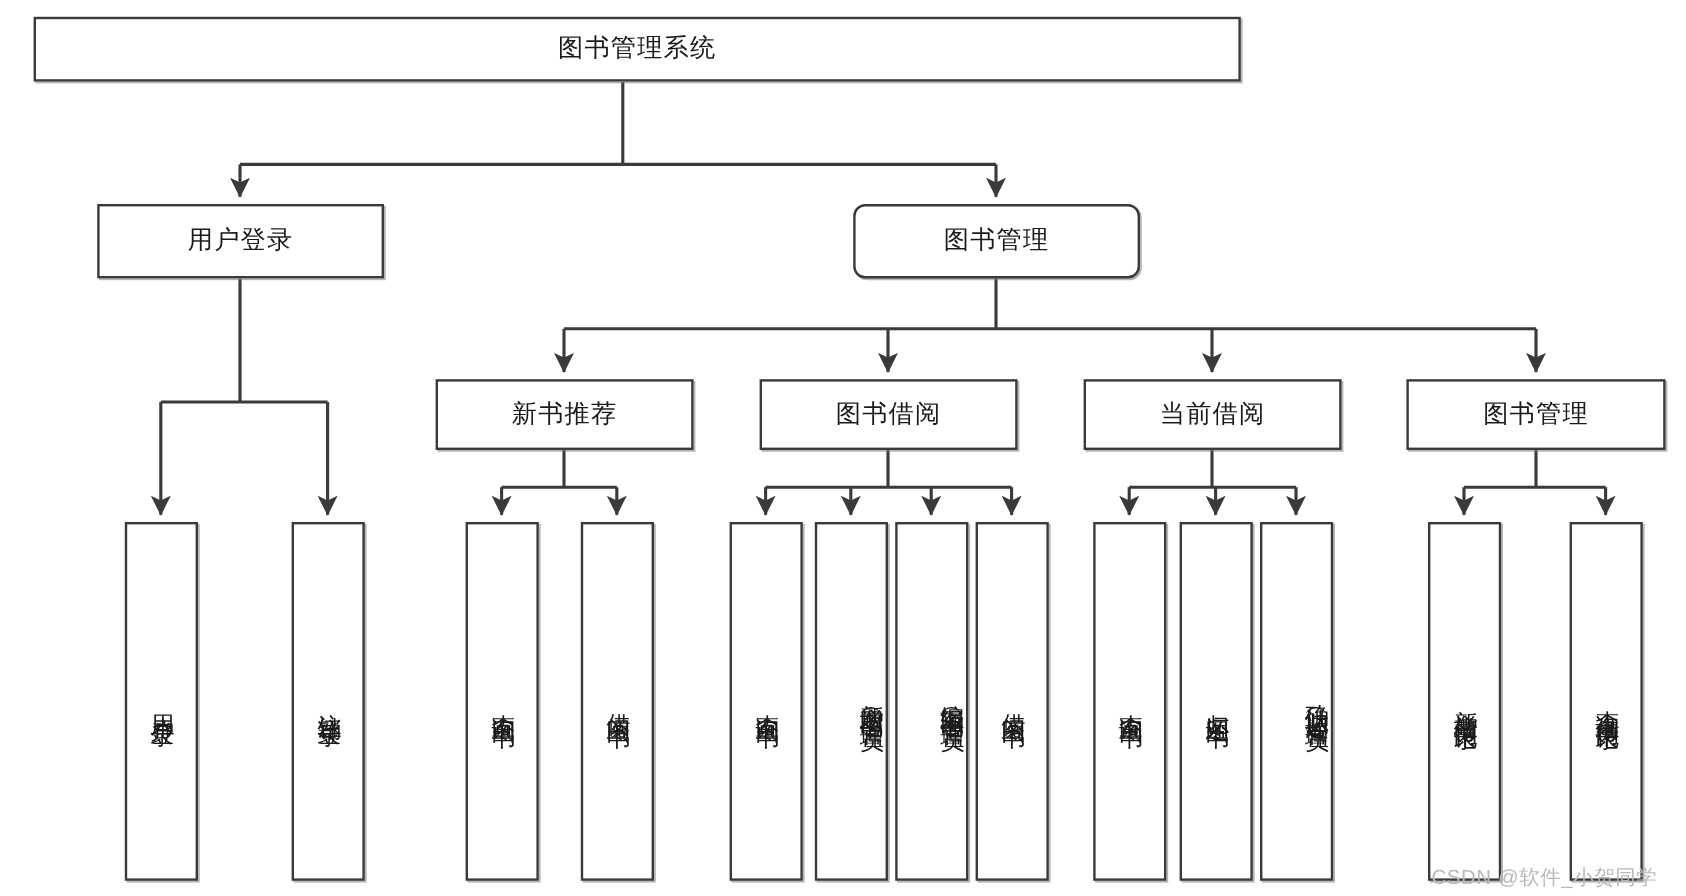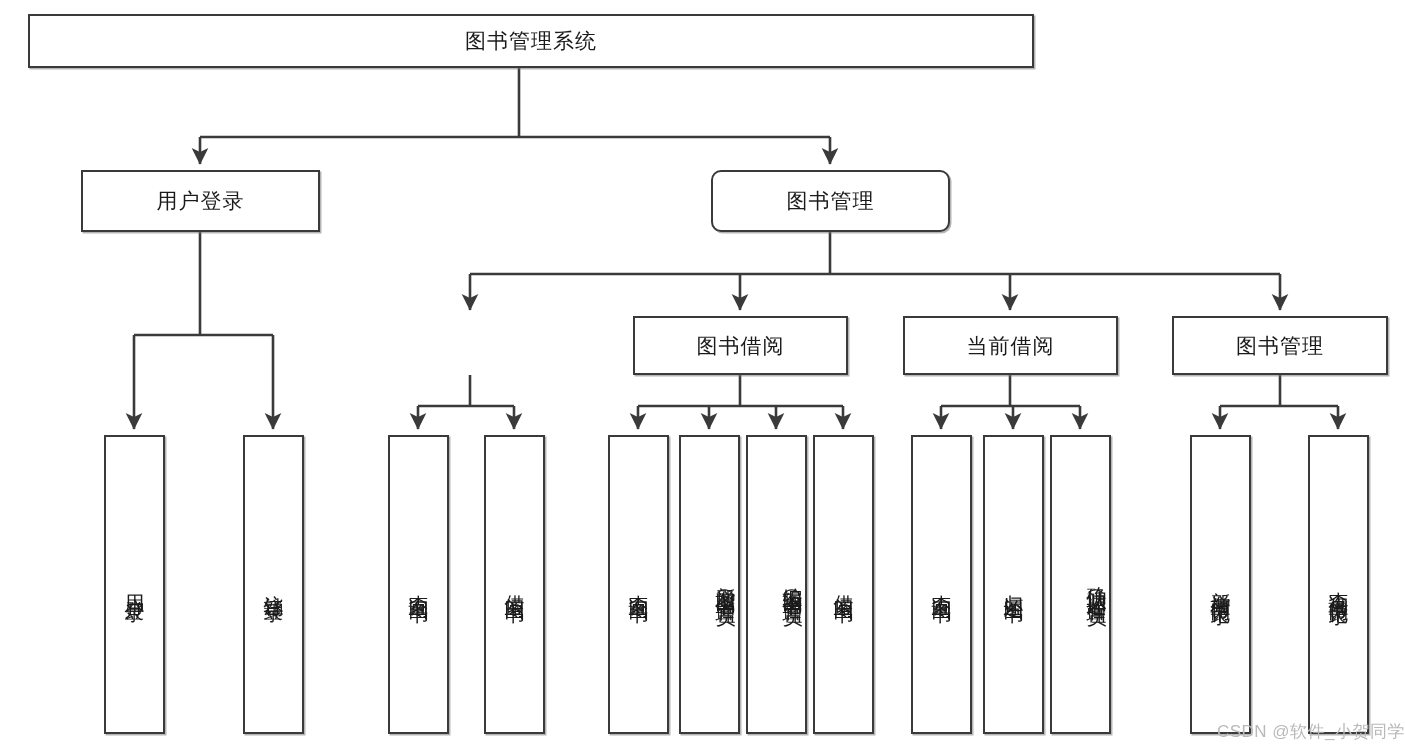--- a/index.html
+++ b/index.html
@@ -52,21 +52,21 @@
     justify-content: center;
   }
   .node.vert.topalign {
     align-items: flex-start;
   }
   .node.vert.midalign {
     align-items: center;
   }
   .watermark {
     position: absolute;
-    right: 0;
+    right: 24px;
     bottom: 4px;
     font-size: 17px;
     color: #b9b9b9;
     letter-spacing: 0.5px;
     white-space: nowrap;
   }
 </style>
 </head>
 <body>
 
@@ -123,20 +123,21 @@
       <path d="M 1220 406 L 1220 429" marker-end="url(#arrow)"></path>
       <path d="M 1338 406 L 1338 429" marker-end="url(#arrow)"></path>
     </g>
   </svg>
 
   <div class="node horiz" id="n-root" style="left: 28px; top: 14px; width: 1006px; height: 54px;">图书管理系统</div>
 
   <div class="node horiz" id="n-l1-0" style="left: 81px; top: 170px; width: 239px; height: 62px;">用户登录</div>
   <div class="node horiz" id="n-l1-1" style="left: 711px; top: 170px; width: 239px; height: 62px; border-radius: 10px;">图书管理</div>
 
+  <div class="node horiz" id="n-l2-0" style="left: 363px; top: 316px; width: 215px; height: 59px;">新书推荐</div>
   <div class="node horiz" id="n-l2-2" style="left: 903px; top: 316px; width: 215px; height: 59px;">当前借阅</div>
   <div class="node horiz" id="n-l2-1" style="left: 633px; top: 316px; width: 215px; height: 59px;">图书借阅</div>
   <div class="node horiz" id="n-l2-3" style="left: 1172px; top: 316px; width: 216px; height: 59px;">图书管理</div>
 
   <div class="node vert midalign" id="n-leaf-0" style="left: 104px; top: 435px; width: 61px; height: 299px;">用户登录</div>
   <div class="node vert midalign" id="n-leaf-1" style="left: 243px; top: 435px; width: 61px; height: 299px;">注销登录</div>
   <div class="node vert midalign" id="n-leaf-2" style="left: 388px; top: 435px; width: 61px; height: 299px;">查询图书</div>
   <div class="node vert midalign" id="n-leaf-3" style="left: 484px; top: 435px; width: 61px; height: 299px;">借阅图书</div>
   <div class="node vert midalign" id="n-leaf-4" style="left: 608px; top: 435px; width: 61px; height: 299px;">查询图书</div>
   <div class="node vert topalign" id="n-leaf-5" style="left: 679px; top: 435px; width: 61px; height: 299px;">新增图书（管理员）</div>

